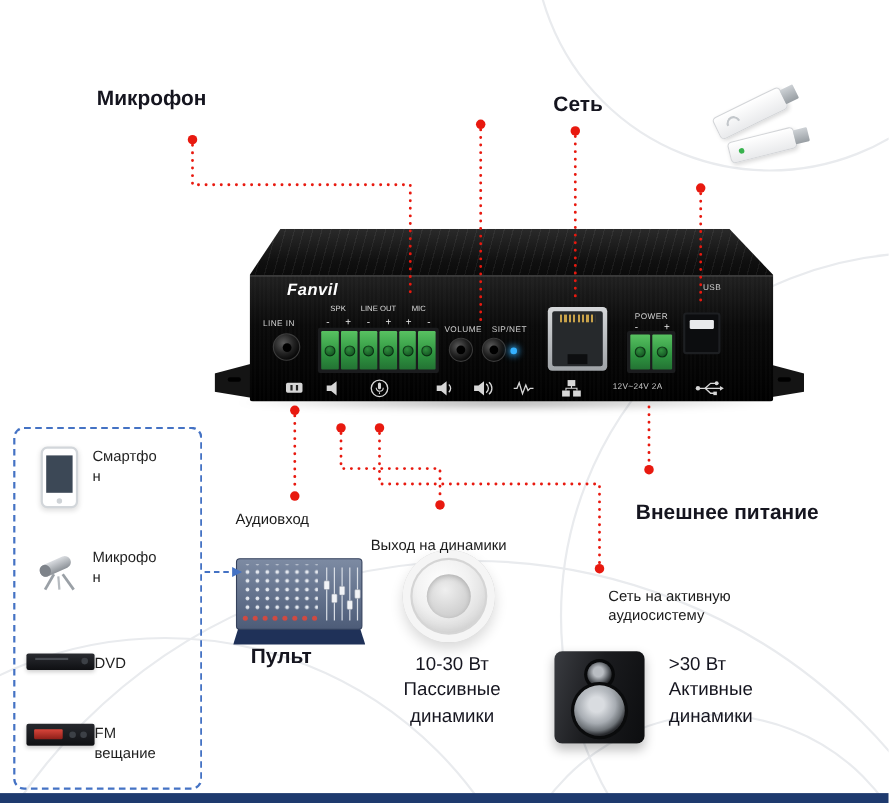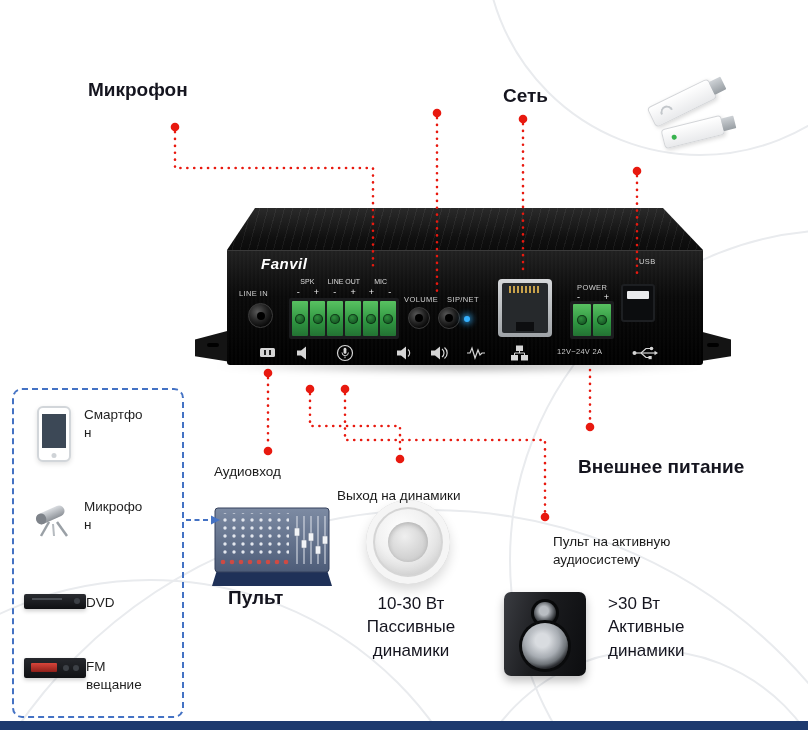--- a/index.html
+++ b/index.html
@@ -128,21 +128,21 @@
       <circle cx="700" cy="-60" r="215"></circle>
       <circle cx="650" cy="840" r="190"></circle>
     </g>
   </svg>
 
   <div class="callout big" style="left:88px;top:78px">Микрофон</div>
   <div class="callout big" style="left:503px;top:84px">Сеть</div>
   <div class="callout big" style="left:578px;top:455px">Внешнее питание</div>
   <div class="callout small" style="left:214px;top:463px">Аудиовход</div>
   <div class="callout small" style="left:337px;top:487px">Выход на динамики</div>
-  <div class="callout small" style="left:553px;top:533px">Пульт на активную
+  <div class="callout small" style="left:553px;top:533px">Сеть на активную
 аудиосистему</div>
   <div class="callout mid center" style="left:330px;top:592px;width:162px">10-30 Вт
 Пассивные
 динамики</div>
   <div class="callout mid" style="left:608px;top:592px">&gt;30 Вт
 Активные
 динамики</div>
   <div class="callout big" style="left:228px;top:586px">Пульт</div>
 
   <div class="dongle d1">

